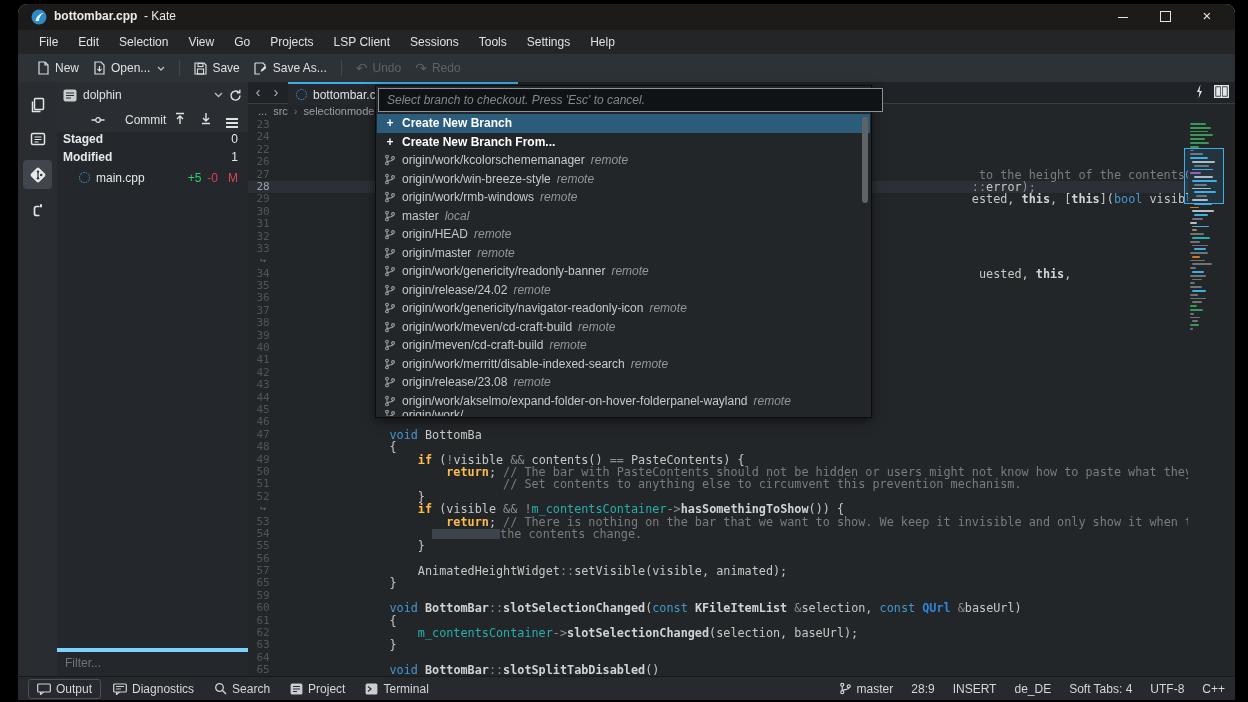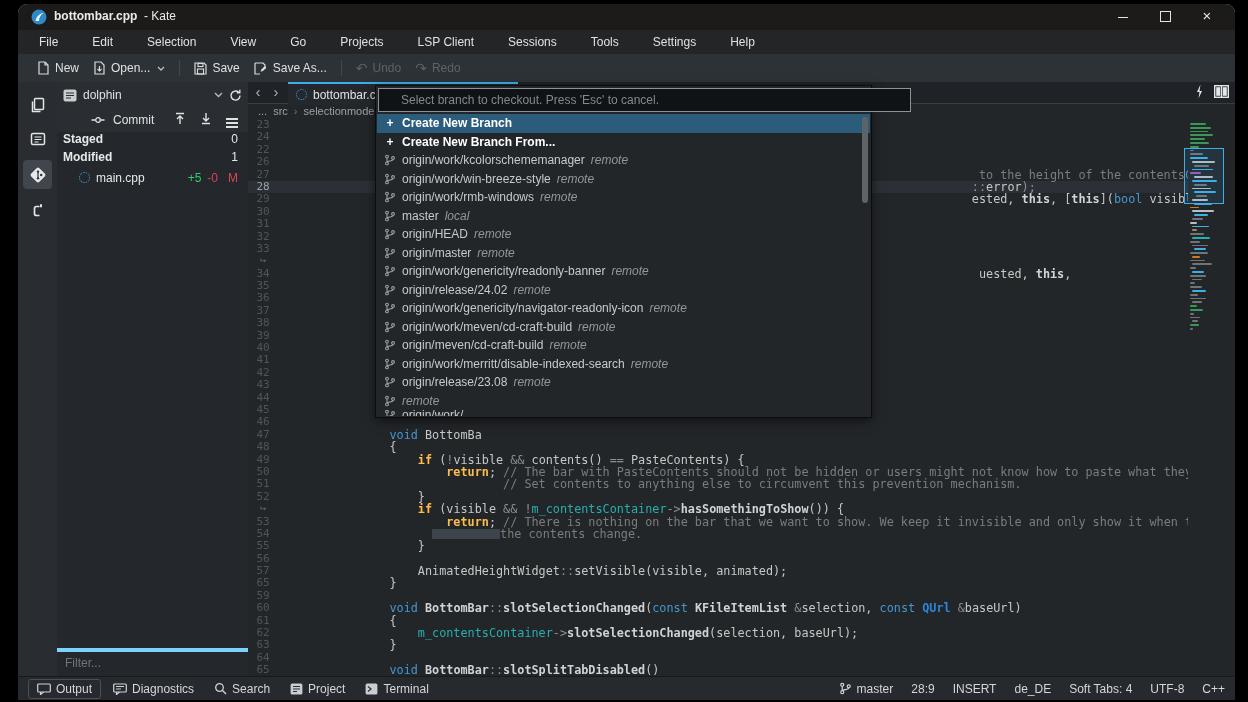--- a/index.html
+++ b/index.html
@@ -15,21 +15,21 @@
   .titlebar .wtitle b{font-weight:bold;}
   .winbtn{position:absolute;top:0;width:40px;height:26px;text-align:center;line-height:24px;color:#e4e4e4;font-size:14px;}
   .winbtn.min{right:92px;}
   .winbtn.max{right:50px;}
   .winbtn.close{right:8px;font-size:15px;}
   .maxbox{display:inline-block;width:9px;height:9px;border:1.4px solid #e4e4e4;vertical-align:middle;margin-top:-2px;}
   .minbar{display:inline-block;width:10px;border-top:1.6px solid #e4e4e4;vertical-align:middle;}
 
   
   .menubar{position:absolute;left:0;top:26px;right:0;height:24px;background:#232527;display:flex;
-           align-items:center;padding-left:12px;gap:16px;}
+           align-items:center;padding-left:12px;gap:2px;}
   .mitem{color:#dfe1e3;font-size:12px;padding:3px 9px;border-radius:3px;}
 
   
   .toolbar{position:absolute;left:0;top:50px;right:0;height:28px;background:#2d3237;display:flex;
            align-items:center;padding-left:12px;}
   .tbtn{display:flex;align-items:center;gap:5px;color:#dfe1e3;font-size:12px;padding:4px 7px;border-radius:3px;}
   .tbtn.disabled{color:#5d6268;}
   .tbtn .uglyph{font-size:14px;line-height:10px;}
   .tsep{width:1px;height:16px;background:#42484e;margin:0 7px;}
   .chev{margin-left:2px;}
@@ -93,21 +93,21 @@
   .mmrow{height:2.8px;}
   .mmrow i{display:block;height:1.8px;margin-top:1px;border-radius:1px;}
   .mg{background:#3a9757;} .md{background:#6f7478;} .mb{background:#3daee9;} .mw{background:#b9bdc1;}
   .mp{background:#9b59b6;} .mo{background:#c87d2c;} .mt{background:#27aeae;}
   .mm-viewport{position:absolute;left:-4px;right:-2px;top:26px;height:54px;border:1px solid #3daee9;background:rgba(61,174,233,0.10);}
 
   
   .popup{position:absolute;left:357px;top:81px;width:497px;height:333px;background:#232629;border:1px solid #0a0c0d;
          box-shadow:0 3px 10px rgba(0,0,0,0.55);z-index:50;box-sizing:border-box;}
   .popup input{display:block;margin:2px;width:487px;height:22px;background:#101315;border:1px solid #8e9194;
-               color:#bfc2c4;font-size:12px;padding:0 22px;font-family:"Liberation Sans",sans-serif;}
+               color:#bfc2c4;font-size:12px;padding:0 8px;font-family:"Liberation Sans",sans-serif;font-style:italic;}
   .popup input::placeholder{color:#84888c;opacity:1;}
   .blist{position:absolute;left:1px;right:1px;top:28px;bottom:1px;overflow:hidden;}
   .bitem{display:flex;align-items:center;height:18.5px;padding-left:7px;gap:6px;color:#c7c9cb;font-size:12px;white-space:nowrap;}
   .bitem.action{font-weight:bold;color:#ffffff;}
   .bitem.sel{background:#2b5c7c;}
   .bitem .bplus{display:none;width:12px;text-align:center;font-weight:bold;}
   .bitem.action .bplus{display:inline-block;}
   .bitem .bbranch{width:12px;height:12px;flex:none;}
   .btag{font-style:italic;color:#94979a;font-weight:normal;}
   .bitem.clip{height:9px;overflow:hidden;}
@@ -240,21 +240,21 @@
           <span style="flex:1;">dolphin</span>
           <svg width="9" height="6" viewBox="0 0 9 6">
               <path d="M1 1 l3.5 3.5 3.5-3.5" fill="none" stroke="#b9bec2" stroke-width="1.3"></path>
             </svg>
           <svg width="13" height="13" viewBox="0 0 13 13">
               <path d="M11 6.5 a4.5 4.5 0 1 1 -1.4-3.2" fill="none" stroke="#dfe1e3" stroke-width="1.4"></path>
               <path d="M10.8 0.8 v3 h-3" fill="none" stroke="#dfe1e3" stroke-width="1.4"></path>
             </svg>
         </div>
         <div class="gp-row2">
-          <span style="display:flex;align-items:center;gap:8px;margin-left:34px;">
+          <span style="display:flex;align-items:center;gap:20px;margin-left:34px;">
             <svg width="14" height="12" viewBox="0 0 14 12">
                 <circle cx="7" cy="6" r="2.3" fill="none" stroke="#dfe1e3" stroke-width="1.3"></circle>
                 <path d="M0.5 6 h3.8 M9.7 6 h3.8" stroke="#dfe1e3" stroke-width="1.3"></path>
               </svg>
             <span>Commit</span>
           </span>
           <span style="flex:1;"></span>
           <span style="margin-right:14px;">
             <svg width="12" height="13" viewBox="0 0 12 13">
                 <path d="M2 1.5 h8" stroke="#dfe1e3" stroke-width="1.4"></path>
@@ -1040,20 +1040,21 @@
           </div>
 
           <div class="bitem">
 
             <svg class="bbranch" viewBox="0 0 12 12">
               <circle cx="3" cy="2.6" r="1.4" fill="none" stroke="#9aa0a4" stroke-width="1.1"></circle>
               <circle cx="3" cy="9.4" r="1.4" fill="none" stroke="#9aa0a4" stroke-width="1.1"></circle>
               <circle cx="9" cy="4" r="1.4" fill="none" stroke="#9aa0a4" stroke-width="1.1"></circle>
               <path d="M3 4 v4 M9 5.4 C9 7.6 3 6.4 3 8.4" fill="none" stroke="#9aa0a4" stroke-width="1.1"></path>
             </svg>
+            <span class="bname">origin/work/akselmo/expand-folder-on-hover-folderpanel-wayland</span>
             <span class="btag">remote</span>
           </div>
 
           <div class="bitem clip">
 
             <svg class="bbranch" viewBox="0 0 12 12">
               <circle cx="3" cy="2.6" r="1.4" fill="none" stroke="#9aa0a4" stroke-width="1.1"></circle>
               <circle cx="3" cy="9.4" r="1.4" fill="none" stroke="#9aa0a4" stroke-width="1.1"></circle>
               <circle cx="9" cy="4" r="1.4" fill="none" stroke="#9aa0a4" stroke-width="1.1"></circle>
               <path d="M3 4 v4 M9 5.4 C9 7.6 3 6.4 3 8.4" fill="none" stroke="#9aa0a4" stroke-width="1.1"></path>

